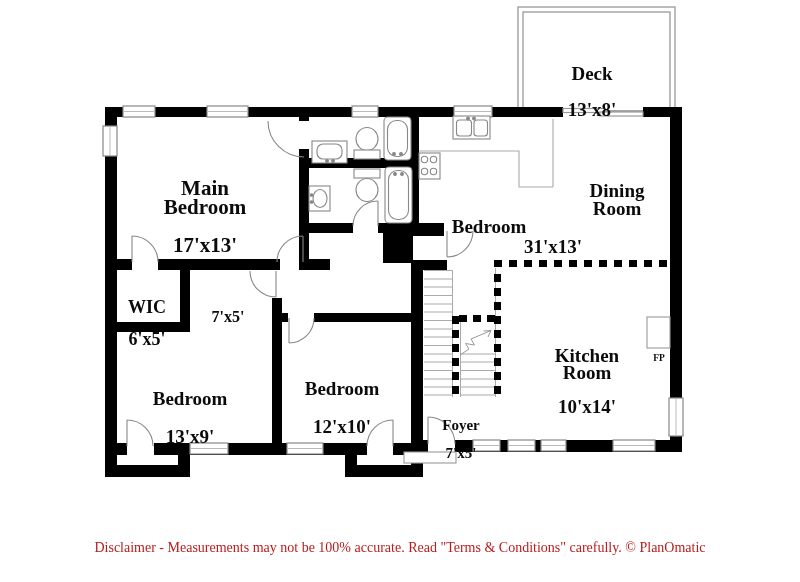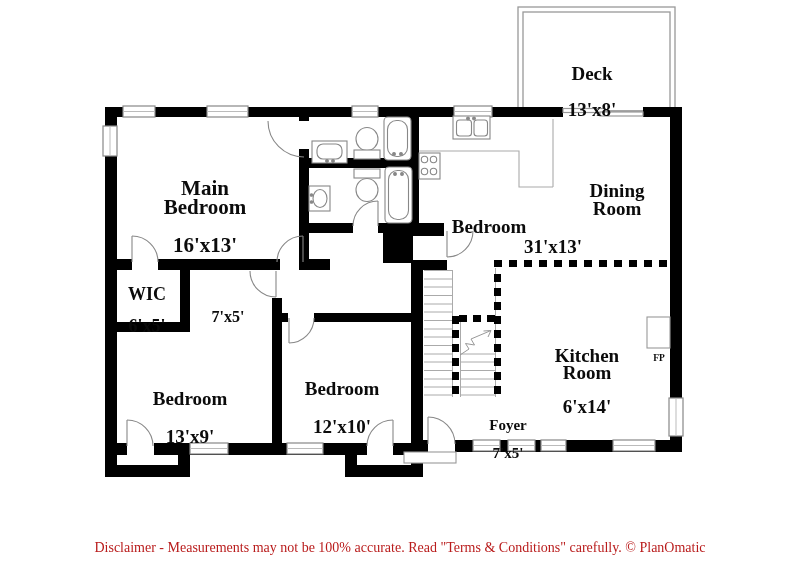--- a/index.html
+++ b/index.html
@@ -209,63 +209,63 @@
   </svg>
 
   <div class="lbl" style="left:592px;top:47px;font-size:19px;line-height:18px;">
     <span>Deck</span>
     <span>13'x8'</span>
   </div>
 
   <div class="lbl" style="left:205px;top:160px;font-size:21px;line-height:19px;">
     <span>Main
 Bedroom</span>
-    <span>16'x13'</span>
+    <span>17'x13'</span>
   </div>
 
   <div class="lbl" style="left:489px;top:198px;font-size:19px;line-height:19px;">
     <span>Bedroom</span>
   </div>
   <div class="lbl" style="left:553px;top:218px;font-size:19px;line-height:19px;">
     <span>31'x13'</span>
   </div>
 
   <div class="lbl" style="left:617px;top:164px;font-size:19px;line-height:18px;">
     <span>Dining
 Room</span>
   </div>
 
-  <div class="lbl" style="left:147px;top:270px;font-size:18px;line-height:16px;">
+  <div class="lbl" style="left:147px;top:283px;font-size:18px;line-height:16px;">
     <span>WIC</span>
     <span>6'x5'</span>
   </div>
 
   <div class="lbl" style="left:228px;top:293px;font-size:16px;line-height:16px;">
     <span>7'x5'</span>
   </div>
 
   <div class="lbl" style="left:190px;top:370px;font-size:19px;line-height:19px;">
     <span>Bedroom</span>
     <span>13'x9'</span>
   </div>
 
   <div class="lbl" style="left:342px;top:360px;font-size:19px;line-height:19px;">
     <span>Bedroom</span>
     <span>12'x10'</span>
   </div>
 
-  <div class="lbl" style="left:461px;top:404px;font-size:15px;line-height:14px;margin-left:47px;">
+  <div class="lbl" style="left:461px;top:404px;font-size:15px;line-height:14px;">
     <span>Foyer</span>
     <span>7'x5'</span>
   </div>
 
   <div class="lbl" style="left:587px;top:330px;font-size:19px;line-height:17px;">
     <span>Kitchen
 Room</span>
-    <span>6'x14'</span>
+    <span>10'x14'</span>
   </div>
 
   <div class="lbl" style="left:659px;top:344px;font-size:9.5px;line-height:9.5px;">
     <span>FP</span>
   </div>
 
   <div id="disclaimer">Disclaimer - Measurements may not be 100% accurate. Read "Terms &amp; Conditions" carefully. © PlanOmatic</div>
 </div>
 
 </body></html>

